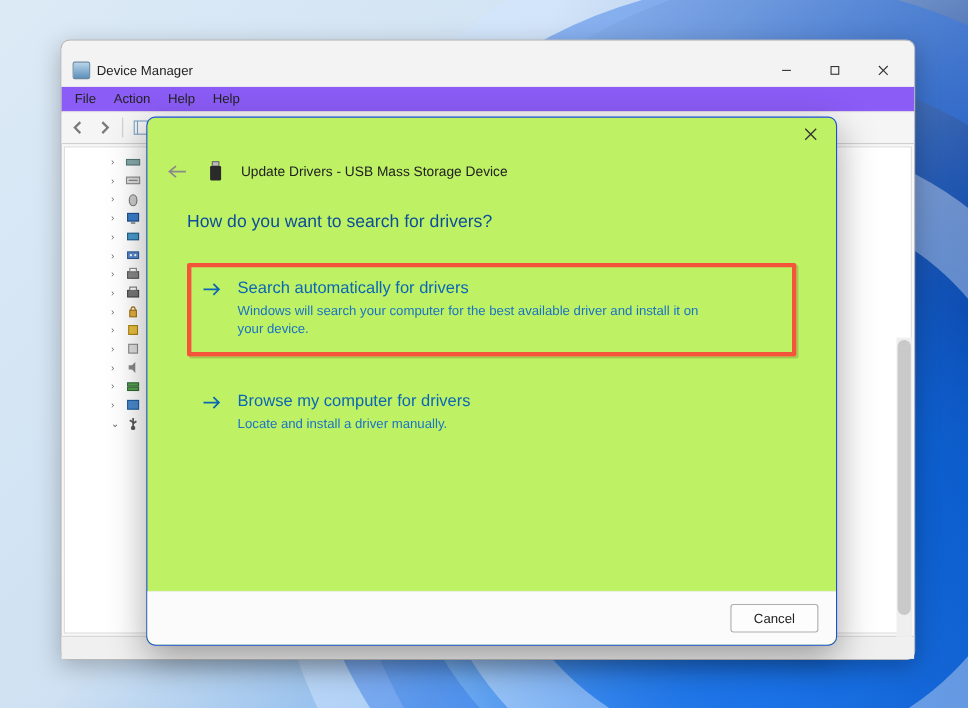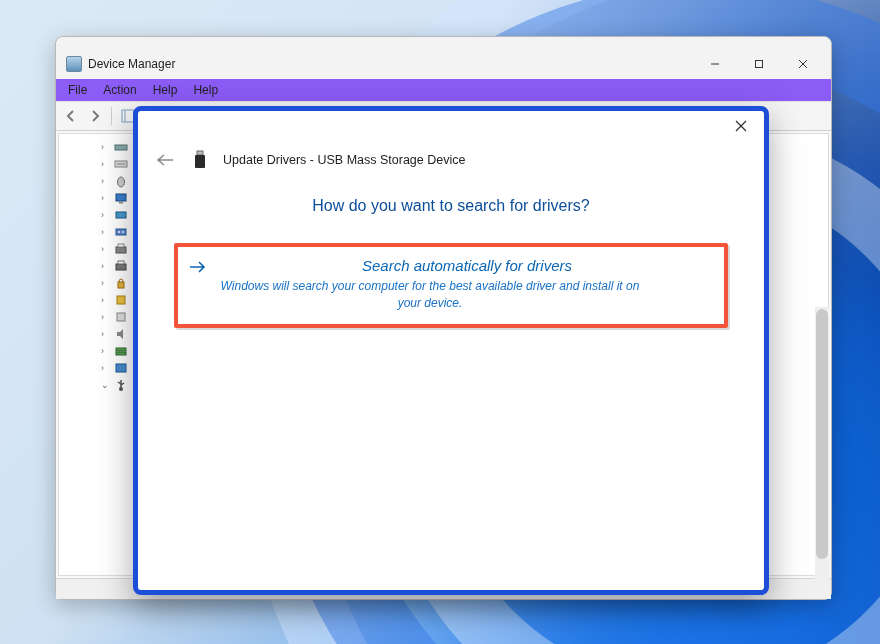--- a/index.html
+++ b/index.html
@@ -160,27 +160,26 @@
     border-radius: 6px;
   }
 
   
   .updatedlg {
     position: absolute;
     left: 133px;
     top: 106px;
     width: 626px;
     height: 479px;
-    background: #ffffff;
-    border: 5px solid #1d4ed8;
+    background: #bef264;
+    border: 1px solid #1d4ed8;
     border-radius: 8px;
     box-shadow: 0 12px 34px rgba(0,0,0,0.35);
     display: flex;
     flex-direction: column;
-    text-align: center;
   }
   .dlg-top {
     height: 30px;
     display: flex;
     justify-content: flex-end;
     align-items: center;
     padding: 0 8px;
   }
   .dlg-close {
     width: 30px; height: 26px;
@@ -218,21 +217,20 @@
     color: #0d4e9a;
     margin-bottom: 28px;
   }
 
   .option {
     display: flex;
     gap: 12px;
     padding: 14px 14px 16px 14px;
     margin-bottom: 18px;
     cursor: pointer;
-    font-style: italic;
   }
   .option.highlight {
     border: 4px solid #f3543a;
     box-shadow: 2px 2px 0 rgba(0,0,0,0.15);
     border-radius: 2px;
     padding: 10px 10px 12px 10px;
   }
   .opt-arrow {
     width: 20px;
     color: #0b66b5;
@@ -716,15 +714,29 @@
         <svg viewBox="0 0 18 14">
             <path d="M1 7 L15 7 M10 2 L15 7 L10 12" fill="none" stroke="#0b66b5" stroke-width="1.6"></path>
           </svg>
       </div>
       <div class="opt-text">
         <div class="opt-title">Search automatically for drivers</div>
         <div class="opt-desc">Windows will search your computer for the best available driver and install it on your device.</div>
       </div>
     </div>
 
+    <div class="option">
+      <div class="opt-arrow">
+        <svg viewBox="0 0 18 14">
+            <path d="M1 7 L15 7 M10 2 L15 7 L10 12" fill="none" stroke="#0b66b5" stroke-width="1.6"></path>
+          </svg>
+      </div>
+      <div class="opt-text">
+        <div class="opt-title">Browse my computer for drivers</div>
+        <div class="opt-desc">Locate and install a driver manually.</div>
+      </div>
+    </div>
   </div>
 
+  <div class="dlg-footer">
+    <div class="btn">Cancel</div>
+  </div>
 </div>
 
 </body></html>

